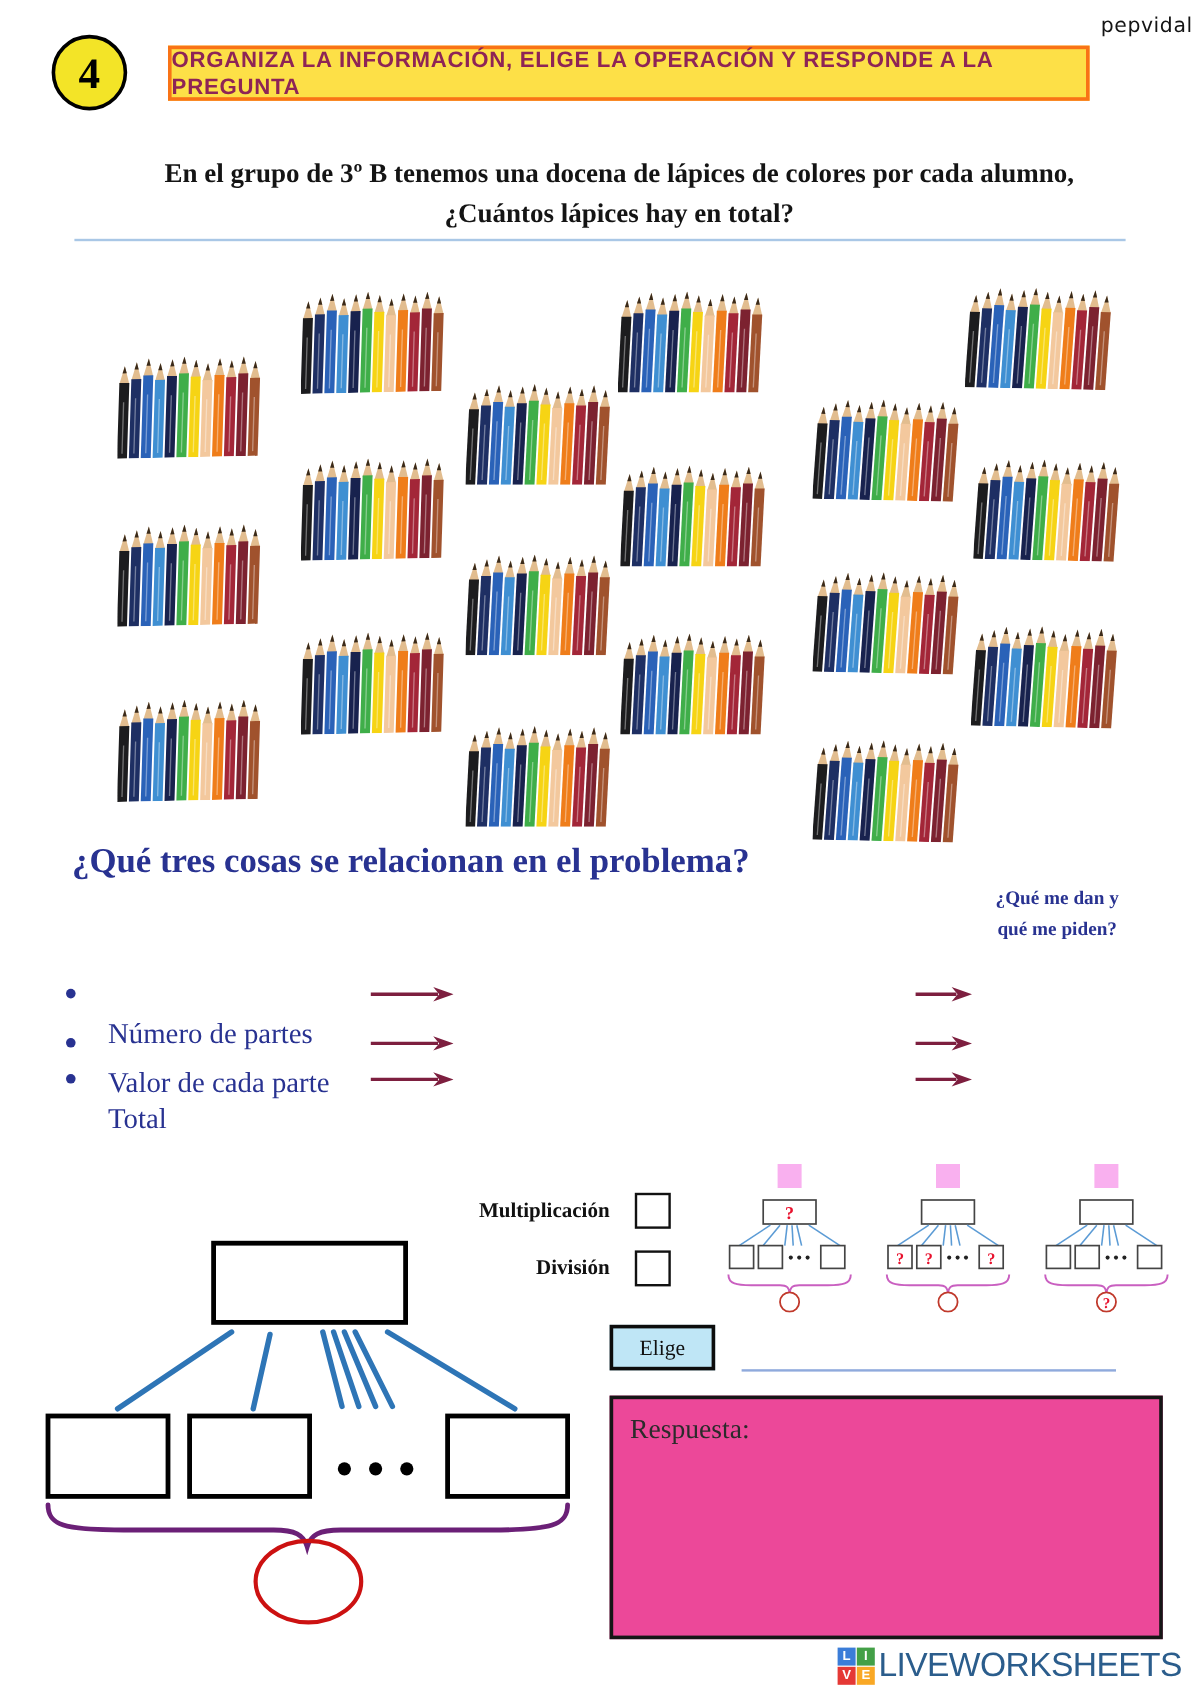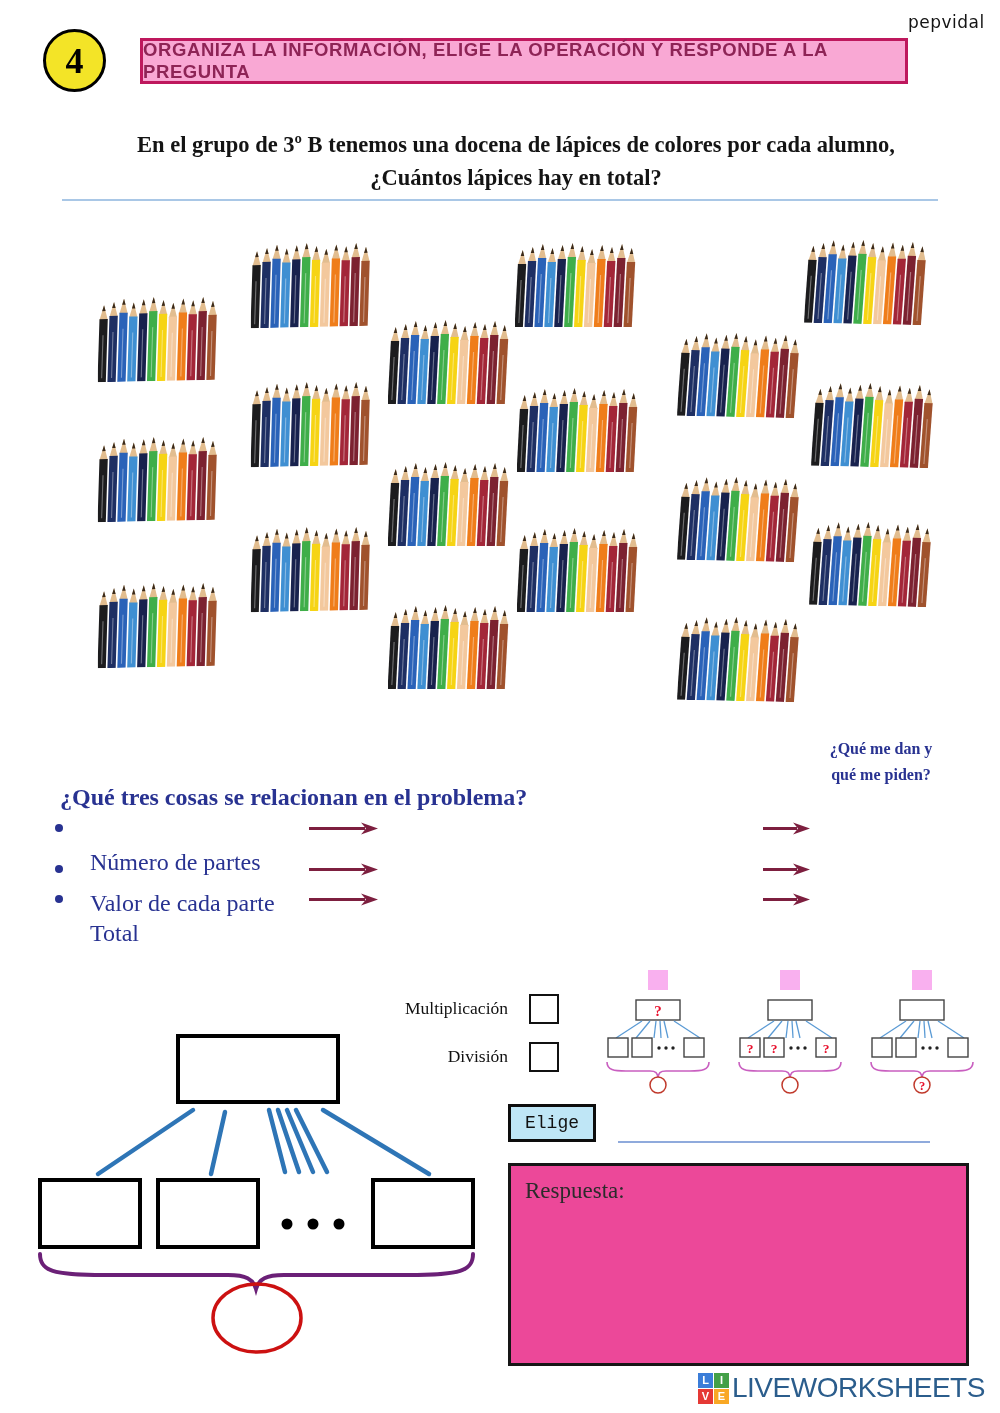--- a/index.html
+++ b/index.html
@@ -1,61 +1,61 @@
 <!DOCTYPE html>
 <html><head>
 <meta charset="utf-8">
 <style>
   html,body{margin:0;padding:0;background:#ffffff;}
   #page{position:relative;width:1000px;height:1413px;background:#ffffff;overflow:hidden;
         font-family:"Liberation Serif",serif;}
   .abs{position:absolute;}
 
   
-  #author{left:908px;top:12px;width:86px;text-align:left;
+  #author{left:908px;top:12px;width:86px;text-align:right;
           font-family:"DejaVu Sans",sans-serif;font-size:17px;color:#141414;letter-spacing:.5px;}
   #badge{left:43px;top:29px;width:57px;height:57px;border:3.5px solid #000;border-radius:50%;
          background:#f3e427;display:flex;align-items:center;justify-content:center;
          font-size:36px;font-weight:bold;color:#000;}
-  #banner{left:140px;top:38px;width:762px;height:40px;background:#f9a8d4;border:3px solid #be185d;
+  #banner{left:140px;top:38px;width:762px;height:40px;background:#fde047;border:3px solid #f97316;
           display:flex;align-items:center;justify-content:center;}
   #banner span{font-family:"Liberation Sans",sans-serif;font-size:18.5px;font-weight:bold;
                color:#8e2456;letter-spacing:.6px;}
 
   
   #problem{left:0;top:128px;width:1000px;text-align:center;color:#141414;}
   #problem div{font-size:22.5px;font-weight:bold;line-height:33px;padding-left:32px;}
   #divider{left:62px;top:199px;width:876px;height:2px;background:#a9c7e6;}
 
   
   .pencils{position:absolute;}
 
   
-  #q-left{left:60px;top:784px;font-size:24px;font-weight:bold;color:#283291;}
+  #q-left{left:60px;top:702px;font-size:29px;font-weight:bold;color:#283291;}
   #q-right{left:800px;top:736px;width:162px;text-align:center;font-size:16px;font-weight:bold;
            color:#283291;line-height:26px;}
   .bullet-row{position:absolute;left:0;width:1000px;height:30px;}
   .bullet-dot{position:absolute;left:55px;top:11px;width:8px;height:8px;border-radius:50%;background:#283291;}
   .bullet-label{position:absolute;left:90px;top:0;font-size:24px;color:#283291;margin-top:36px;}
   .arrow-left{position:absolute;left:308px;top:8px;}
   .arrow-right{position:absolute;left:762px;top:8px;}
 
   
-  .op-label{position:absolute;font-family:"Liberation Serif",serif;font-size:17.5px;font-weight:normal;color:#111;
+  .op-label{position:absolute;font-family:"Liberation Serif",serif;font-size:17.5px;font-weight:bold;color:#111;
             width:110px;text-align:right;left:398px;}
   .op-box{position:absolute;left:529px;width:26px;height:26px;border:2.5px solid #111;background:#fff;}
   .mini{position:absolute;top:968px;width:108px;height:126px;}
 
   
   #bigdiagram{left:25px;top:1028px;}
 
   
   #elige{left:508px;top:1104px;width:82px;height:32px;background:#bfe6f6;border:3px solid #0d0d0d;
          display:flex;align-items:center;justify-content:center;
-         font-family:Liberation Mono, monospace;font-size:18px;color:#111;}
+         font-family:Liberation Serif, serif;font-size:18px;color:#111;}
   #elige-line{left:618px;top:1141px;width:312px;height:2px;background:#8faadc;}
   #respuesta{left:508px;top:1163px;width:455px;height:197px;border:3px solid #161616;background:#ec4899;}
   #respuesta-label{margin:12px 0 0 14px;font-size:23px;color:#2b2b2b;}
 
   
   #logo{left:698px;top:1371px;height:34px;display:flex;align-items:center;}
   #logo-icon{width:31px;height:31px;display:grid;grid-template-columns:15px 15px;grid-template-rows:15px 15px;
              gap:1px;margin-right:3px;}
   .tile{display:flex;align-items:center;justify-content:center;color:#fff;
         font-family:"Liberation Sans",sans-serif;font-weight:bold;font-size:11px;}

